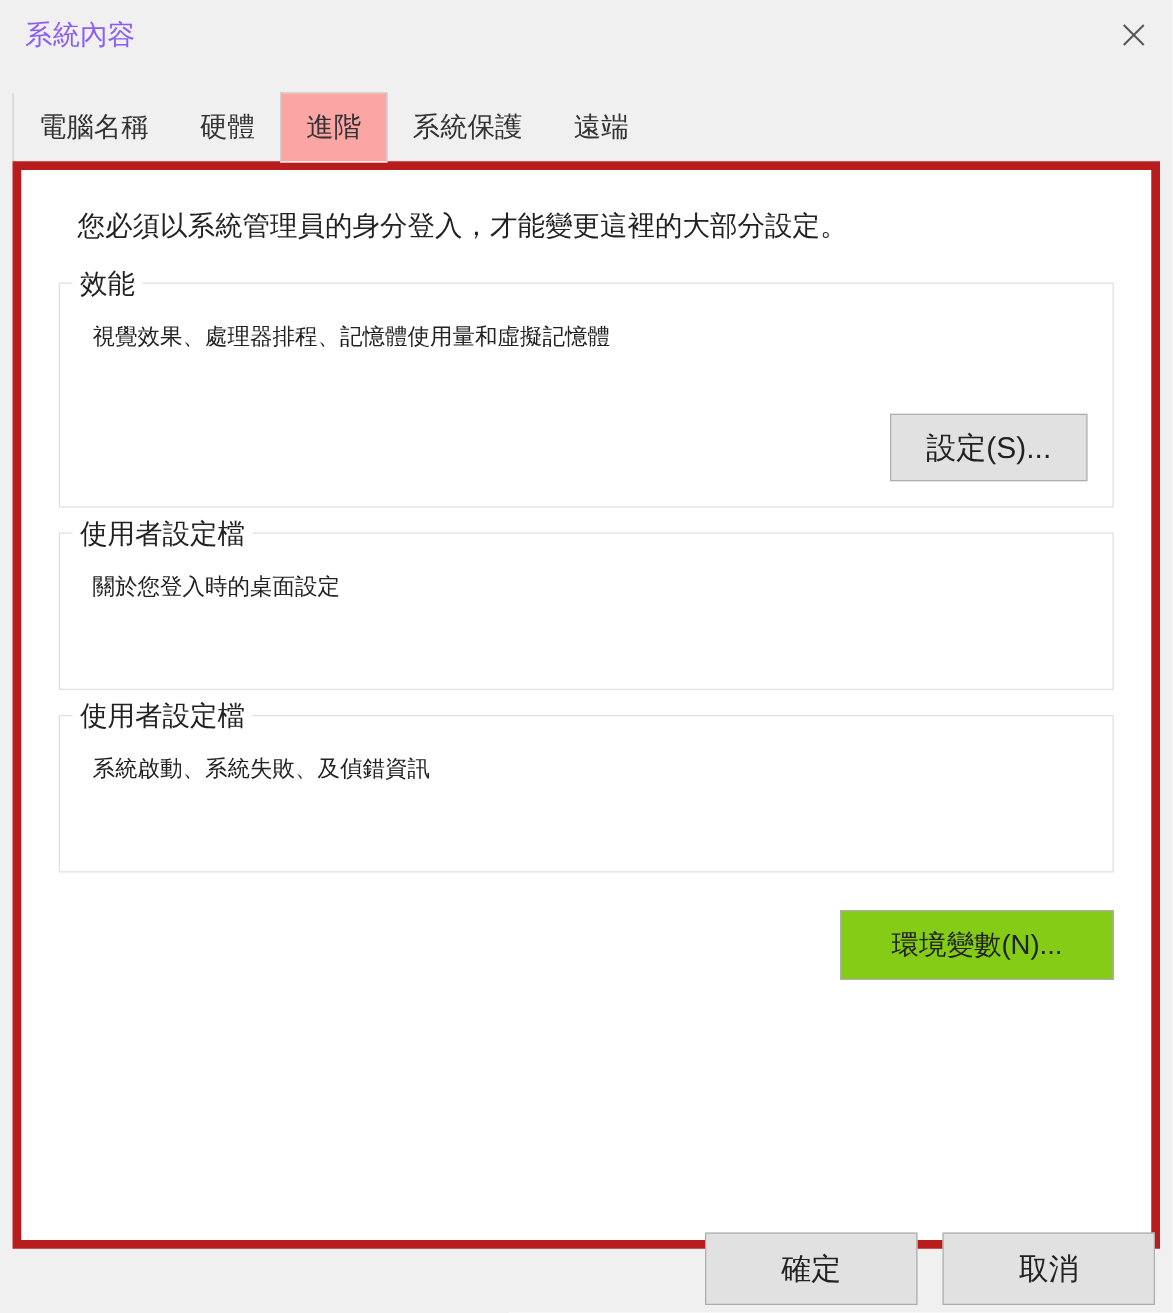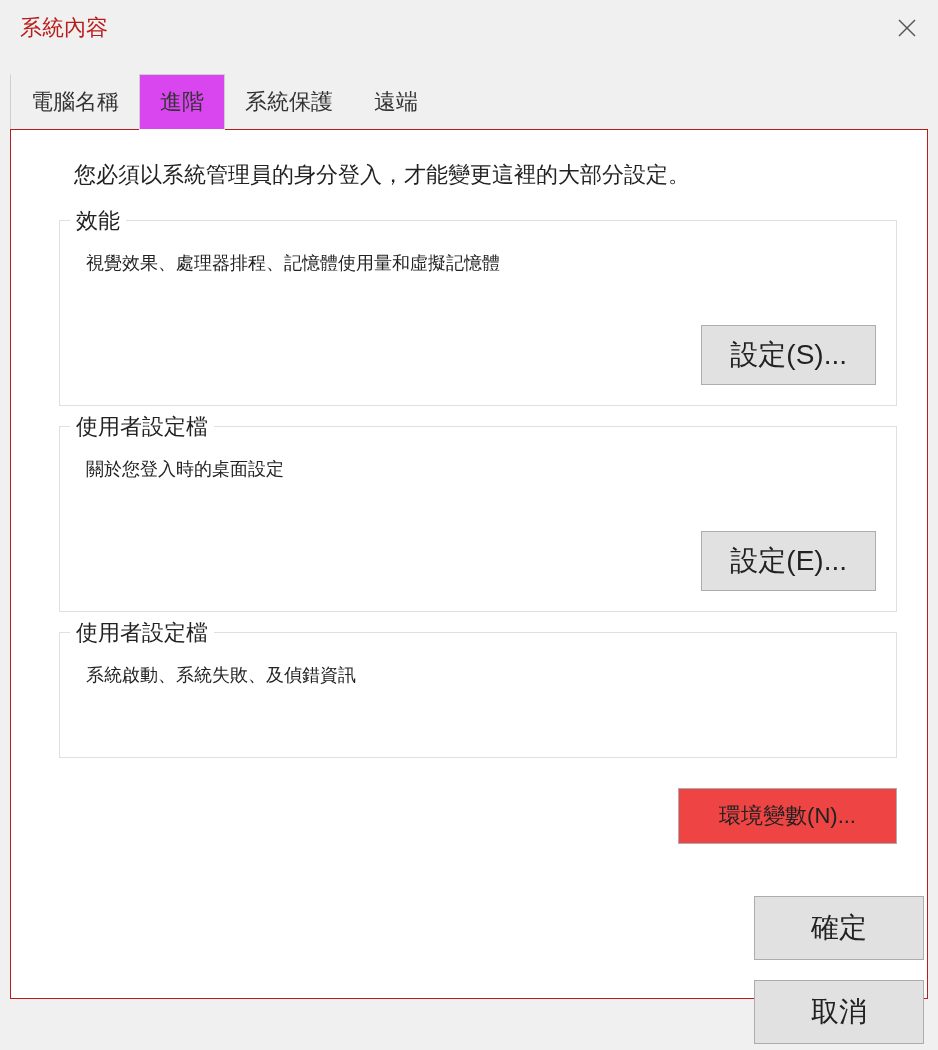--- a/index.html
+++ b/index.html
@@ -1,82 +1,80 @@
 <!DOCTYPE html>
 <html><head>
   <meta charset="utf-8">
   <style>
     * { margin: 0; padding: 0; box-sizing: border-box; font-family: "Microsoft JhengHei", "Segoe UI", sans-serif; }
     body { background: #f0f0f0; width: 938px; height: 1050px; position: relative; }
     
     .title-bar { display: flex; justify-content: space-between; align-items: center; padding: 10px 15px 10px 20px; height: 56px; }
-    .title-bar .title { color: #b91c1c; font-size: 22px; }
+    .title-bar .title { color: #8b5cf6; font-size: 22px; }
     .close-btn { font-size: 24px; color: #555; width: 32px; height: 32px; display: flex; align-items: center; justify-content: center; cursor: pointer; background: transparent; border: none; }
     
     .tabs { display: flex; margin-left: 10px; margin-top: 18px; }
     .tab { padding: 12px 20px 12px 20px; font-size: 22px; color: #333; border: 1px solid #cfcfcf; border-bottom: none; background: #f0f0f0; cursor: pointer; margin-right: -1px; position: relative; }
-    .tab.active { background: #d946ef; z-index: 2; border-bottom: 1px solid #fff; margin-bottom: -1px; }
+    .tab.active { background: #fca5a5; z-index: 2; border-bottom: 1px solid #fff; margin-bottom: -1px; }
     .tab.inactive { border-top-color: transparent; border-left-color: transparent; border-right-color: transparent; }
     .tab:first-child.inactive { border-left-color: #cfcfcf; }
 
-    .tab-panel { background: #fff; border: 1px solid #b91c1c; margin: 0 10px; padding: 30px 30px 20px 48px; min-height: 870px; position: relative; }
+    .tab-panel { background: #fff; border: 7px solid #b91c1c; margin: 0 10px; padding: 30px 30px 20px 30px; min-height: 870px; position: relative; }
     
     .desc { font-size: 22px; color: #222; margin-bottom: 30px; margin-left: 15px; }
     
     .group { border: 1px solid #e0e0e0; margin-bottom: 20px; position: relative; padding: 30px 20px 20px 20px; }
     .group-label { position: absolute; top: -15px; left: 10px; background: #fff; padding: 0 6px; font-size: 22px; color: #222; }
     .group-desc { font-size: 18px; color: #222; margin-bottom: 50px; margin-left: 6px; }
     .group .btn-row { display: flex; justify-content: flex-end; }
     
-    .btn { background: #e1e1e1; border: 1px solid #adadad; padding: 10px 28px; font-size: 28px; color: #222; cursor: pointer; min-width: 150px; text-align: center; }
+    .btn { background: #e1e1e1; border: 1px solid #adadad; padding: 10px 28px; font-size: 24px; color: #222; cursor: pointer; min-width: 150px; text-align: center; }
     .btn:disabled { color: #9a9a9a; cursor: default; }
     
     .env-row { display: flex; justify-content: flex-end; margin-top: 30px; margin-right: 0; }
-    .env-btn { background: #ef4444; border: 1px solid #adadad; padding: 12px 40px; font-size: 22px; color: #222; cursor: pointer; }
+    .env-btn { background: #84cc16; border: 1px solid #adadad; padding: 12px 40px; font-size: 22px; color: #222; cursor: pointer; }
     
-    .footer { position: absolute; bottom: 6px; right: 14px; display: flex; gap: 20px; flex-direction: column; }
+    .footer { position: absolute; bottom: 6px; right: 14px; display: flex; gap: 20px; }
     .footer .btn { min-width: 170px; padding: 12px 10px; }
   </style>
 </head>
 <body>
 
 <div class="title-bar">
   <span class="title">系統內容</span>
   <button class="close-btn">
     <svg width="20" height="20" viewBox="0 0 20 20">
         <line x1="2" y1="2" x2="18" y2="18" stroke="#555" stroke-width="1.5"></line>
         <line x1="18" y1="2" x2="2" y2="18" stroke="#555" stroke-width="1.5"></line>
       </svg>
   </button>
 </div>
 
 <div class="tabs">
   <div class="tab inactive">電腦名稱</div>
+  <div class="tab inactive">硬體</div>
   <div class="tab active">進階</div>
   <div class="tab inactive">系統保護</div>
   <div class="tab inactive">遠端</div>
 </div>
 
 <div class="tab-panel">
   <div class="desc">您必須以系統管理員的身分登入，才能變更這裡的大部分設定。</div>
 
   <div class="group">
     <div class="group-label">效能</div>
     <div class="group-desc">視覺效果、處理器排程、記憶體使用量和虛擬記憶體</div>
     <div class="btn-row">
       <button class="btn">設定(S)...</button>
     </div>
   </div>
 
   <div class="group">
     <div class="group-label">使用者設定檔</div>
     <div class="group-desc">關於您登入時的桌面設定</div>
-    <div class="btn-row">
-      <button class="btn">設定(E)...</button>
-    </div>
   </div>
 
   <div class="group">
     <div class="group-label">使用者設定檔</div>
     <div class="group-desc">系統啟動、系統失敗、及偵錯資訊</div>
   </div>
 
   <div class="env-row">
     <button class="env-btn">環境變數(N)...</button>
   </div>

